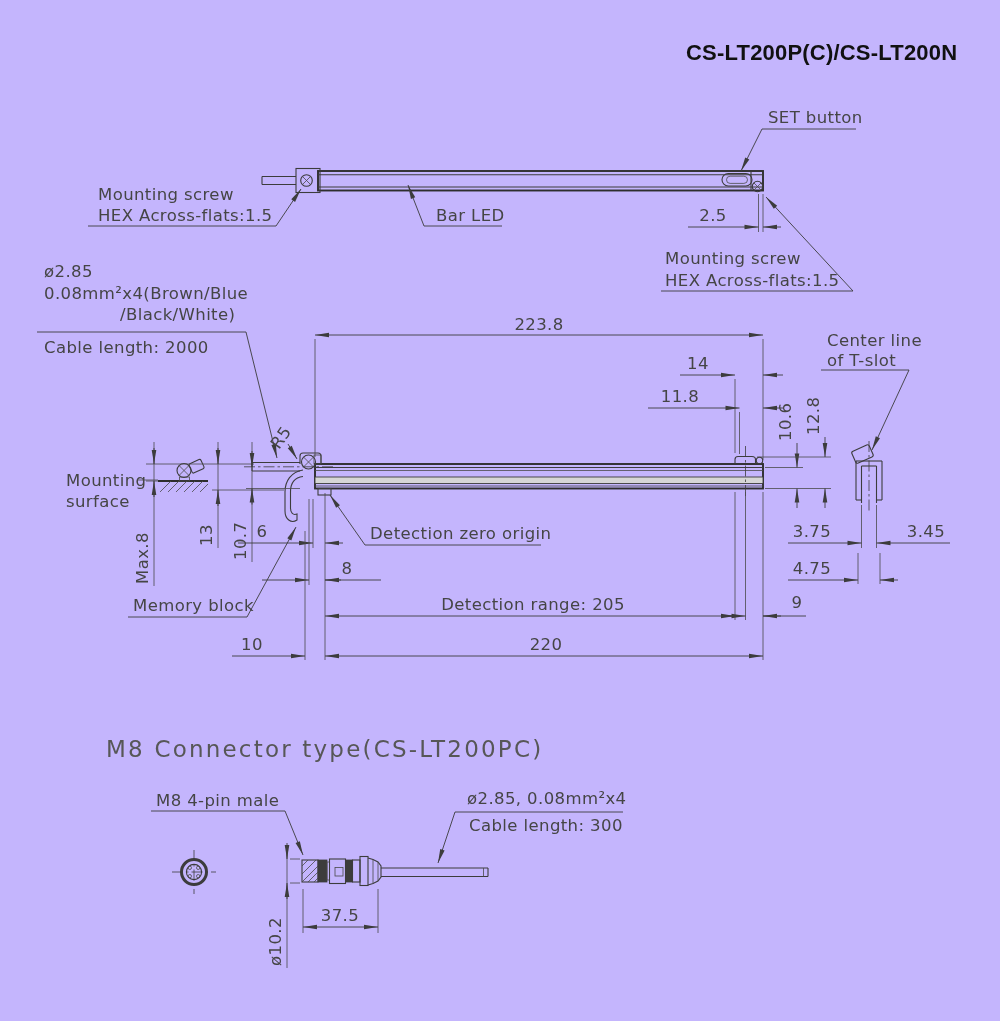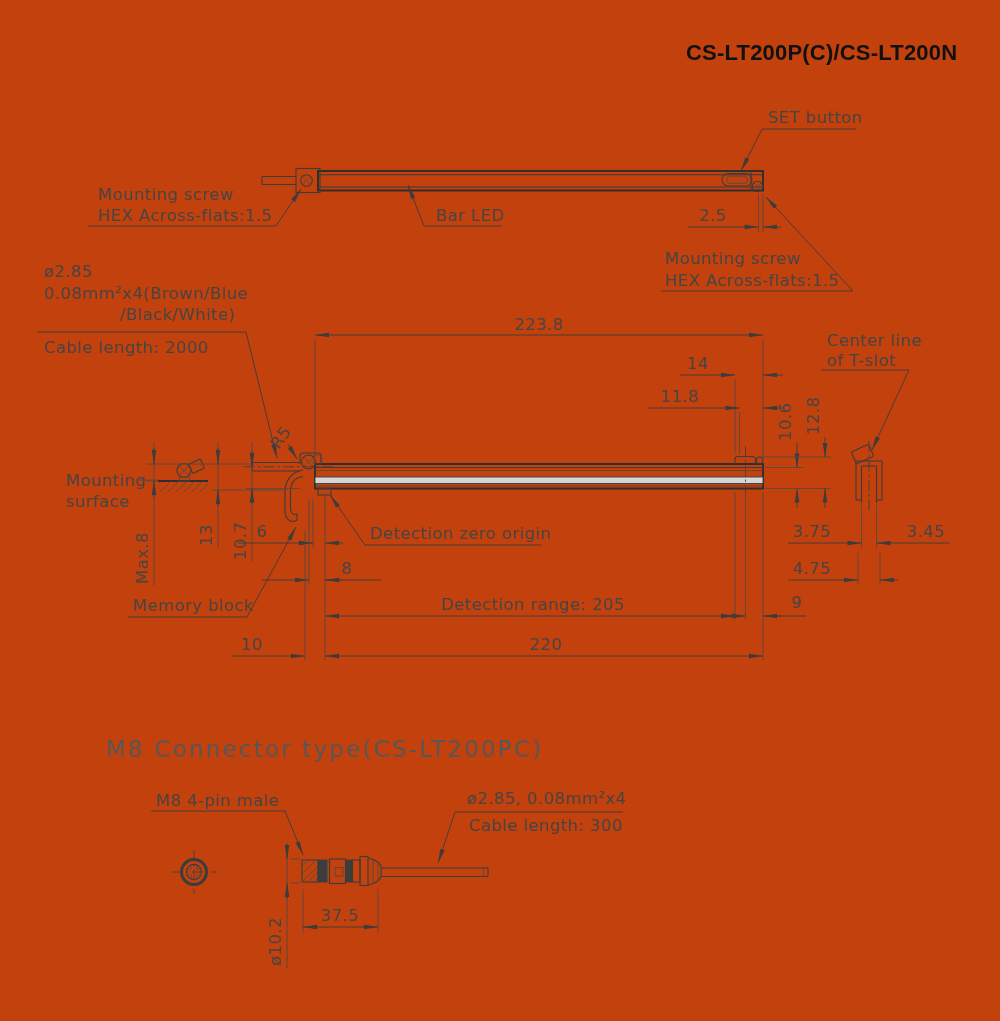--- a/index.html
+++ b/index.html
@@ -1,16 +1,16 @@
 <!DOCTYPE html>
 <html><head>
 <meta charset="utf-8">
 <style>
   html,body{margin:0;padding:0;background:#ffffff;}
-  .page{position:relative;width:1000px;height:1021px;background:#c2410c;overflow:hidden;}
+  .page{position:relative;width:1000px;height:1021px;background:#c4b5fd;overflow:hidden;}
   svg{display:block;}
   .ln{stroke:#3c3c3c;stroke-width:1.1;fill:none;stroke-linecap:butt;}
   .ln2{stroke:#2e2e2e;stroke-width:1.9;fill:none;}
   .thin{stroke:#4a4a4a;stroke-width:0.8;fill:none;}
   .dim{stroke:#3c3c3c;stroke-width:0.9;fill:none;}
   .cl{stroke:#3c3c3c;stroke-width:0.8;fill:none;stroke-dasharray:11 3 2.5 3;}
   .band{fill:#d6d6d6;stroke:#3c3c3c;stroke-width:0.9;}
   .dark{fill:#3c3c3c;stroke:#3c3c3c;stroke-width:0.8;}
   text.t{font-family:"DejaVu Sans","Liberation Sans",sans-serif;font-size:16.5px;fill:#454545;letter-spacing:0.4px;}
   text.tm{text-anchor:middle;}

